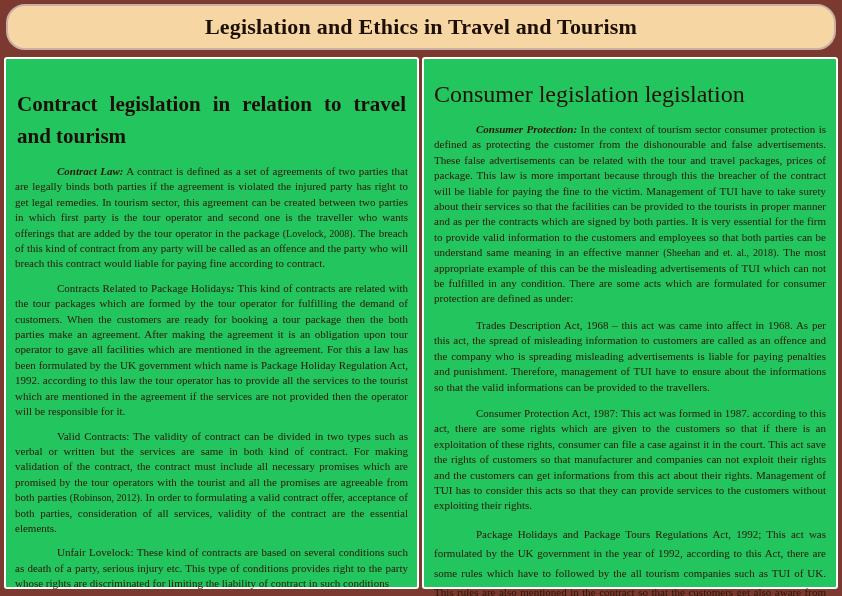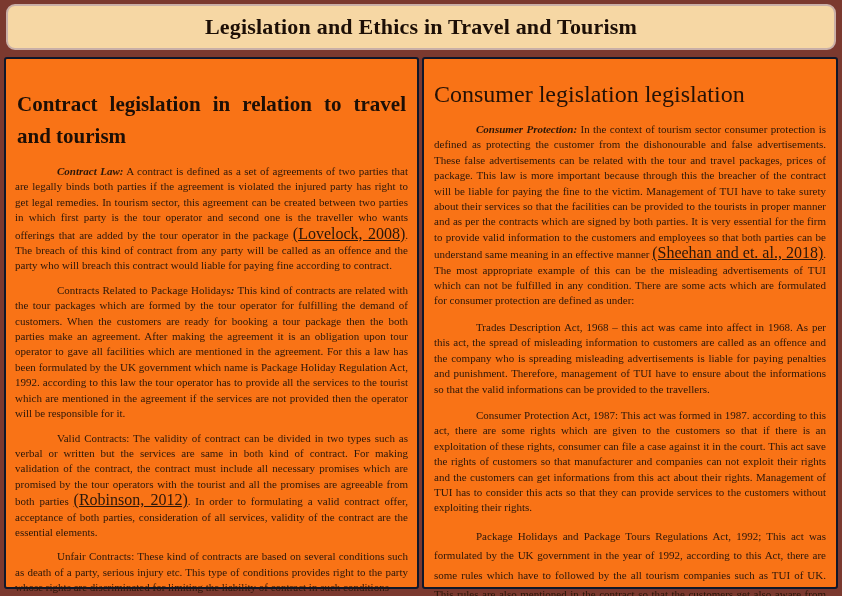--- a/index.html
+++ b/index.html
@@ -7,35 +7,35 @@
     position:relative;
     width:842px;height:596px;
     background:#7b392f;
     font-family:"Liberation Serif", serif;
     overflow:hidden;
   }
   .header{
     position:absolute;left:6px;top:4px;right:6px;height:46px;
     background:#f6d7a4;
     border:2px solid #c9afa7;
-    border-radius:9px;
+    border-radius:19px;
     display:flex;align-items:center;justify-content:center;
     box-sizing:border-box;
   }
   .header h1{
     margin:0;
     font-size:22px;
     font-weight:bold;
     color:#1d0f06;
     letter-spacing:0.2px;
   }
   .panel{
     position:absolute;top:57px;bottom:7px;
-    background:#f97316;
-    border:2px solid #0f172a;
+    background:#22c55e;
+    border:2px solid #ffffff;
     border-radius:3px;
     box-sizing:border-box;
     color:#2b170a;
   }
   .panel.left{left:4px;width:415px;padding:0 9px;}
   .panel.right{left:422px;width:416px;padding:0 10px;}
   .panel-heading-left{
     margin:30px 2px 12px 2px;
     font-size:21px;
     font-weight:bold;
@@ -56,38 +56,38 @@
     font-size:11px;
     line-height:15.4px;
     text-align:justify;
     text-indent:42px;
     color:#2b170a;
   }
   .panel.right .para{margin-bottom:11px;}
   .para.wide{line-height:19.5px;}
   .lead-bold{font-weight:normal;}
   .lead-bold-italic{font-weight:bold;font-style:italic;}
-  .cite{font-size:16px;text-decoration:underline;}
+  .cite{font-size:10px;}
 </style>
 </head>
 <body>
 
 <div class="page">
 
   <div class="header">
     <h1>Legislation and Ethics in Travel and Tourism</h1>
   </div>
 
   <div class="panel left">
     <h2 class="panel-heading-left">Contract legislation in relation to travel and tourism</h2>
     <div>
         <p class="para"><span class="lead-bold-italic">Contract Law:</span><span> A contract is defined as a set of agreements of two parties that are legally binds both parties if the agreement is violated the injured party has right to get legal remedies. In tourism sector, this agreement can be created between two parties in which first party is the tour operator and second one is the traveller who wants offerings that are added by the tour operator in the package </span><span class="cite">(Lovelock, 2008)</span><span>. The breach of this kind of contract from any party will be called as an offence and the party who will breach this contract would liable for paying fine according to contract.</span></p>
         <p class="para"><span class="lead-bold">Contracts Related to Package Holidays</span><span class="lead-bold-italic">:</span><span> This kind of contracts are related with the tour packages which are formed by the tour operator for fulfilling the demand of customers. When the customers are ready for booking a tour package then the both parties make an agreement. After making the agreement it is an obligation upon tour operator to gave all facilities which are mentioned in the agreement. For this a law has been formulated by the UK government which name is Package Holiday Regulation Act, 1992. according to this law the tour operator has to provide all the services to the tourist which are mentioned in the agreement if the services are not provided then the operator will be responsible for it.</span></p>
         <p class="para"><span class="lead-bold">Valid Contracts:</span><span> The validity of contract can be divided in two types such as verbal or written but the services are same in both kind of contract. For making validation of the contract, the contract must include all necessary promises which are promised by the tour operators with the tourist and all the promises are agreeable from both parties </span><span class="cite">(Robinson, 2012)</span><span>. In order to formulating a valid contract offer, acceptance of both parties, consideration of all services, validity of the contract are the essential elements.</span></p>
-        <p class="para"><span class="lead-bold">Unfair Contracts:</span><span>  These kind of contracts are based on several conditions such as death of a party, serious injury etc. This type of conditions provides right to the party whose rights are discriminated for limiting the liability of contract in such conditions</span></p>
+        <p class="para"><span class="lead-bold">Unfair Lovelock:</span><span>  These kind of contracts are based on several conditions such as death of a party, serious injury etc. This type of conditions provides right to the party whose rights are discriminated for limiting the liability of contract in such conditions</span></p>
       </div>
   </div>
 
   <div class="panel right">
     <h2 class="panel-heading-right">Consumer legislation legislation</h2>
     <div>
         <p class="para"><span class="lead-bold-italic">Consumer Protection:</span><span> In the context of tourism  sector consumer protection is defined as protecting the customer from the dishonourable and false advertisements. These false advertisements can be related with the tour and travel packages, prices of package. This law is more important because through this  the breacher of the contract will be liable for paying the fine to the victim. Management of TUI have to take surety about their services so that the facilities can be provided to the tourists in proper manner and as per the contracts which are signed by both parties. It is very essential for the firm to provide valid information to the customers and employees so that both parties can be understand same meaning in an effective manner </span><span class="cite">(Sheehan and et. al., 2018)</span><span>. The most appropriate example of this can be the misleading advertisements of TUI which can not be fulfilled in any condition. There are some acts which are formulated for consumer protection are defined as under:</span></p>
         <p class="para"><span class="lead-bold">Trades Description Act, 1968</span><span> – this act was came into affect in 1968. As per this act, the spread of misleading information to customers are called as an offence and the company who is spreading misleading advertisements is liable for paying penalties and punishment. Therefore, management of TUI have to ensure about the informations so that the valid informations can be provided to the travellers.</span></p>
         <p class="para"><span class="lead-bold">Consumer Protection Act, 1987:</span><span> This act was formed in 1987. according to this act, there are some rights which are given to the customers so that if there is an exploitation of these rights, consumer can file a case against it in the court. This act save the rights of customers so that manufacturer and companies can not exploit their rights and the customers can get informations from this act about their rights. Management of TUI has to consider this acts so that they can provide services to the customers without exploiting their rights.</span></p>
         <p class="para wide"><span class="lead-bold">Package Holidays and Package Tours Regulations Act, 1992;</span><span> This act was formulated by the UK government in the year of 1992, according to this Act, there are some rules which have to followed by the all tourism companies such as TUI of UK. This rules are also mentioned in the contract so that the customers get also aware from the rules and regulations of the company.</span></p>

